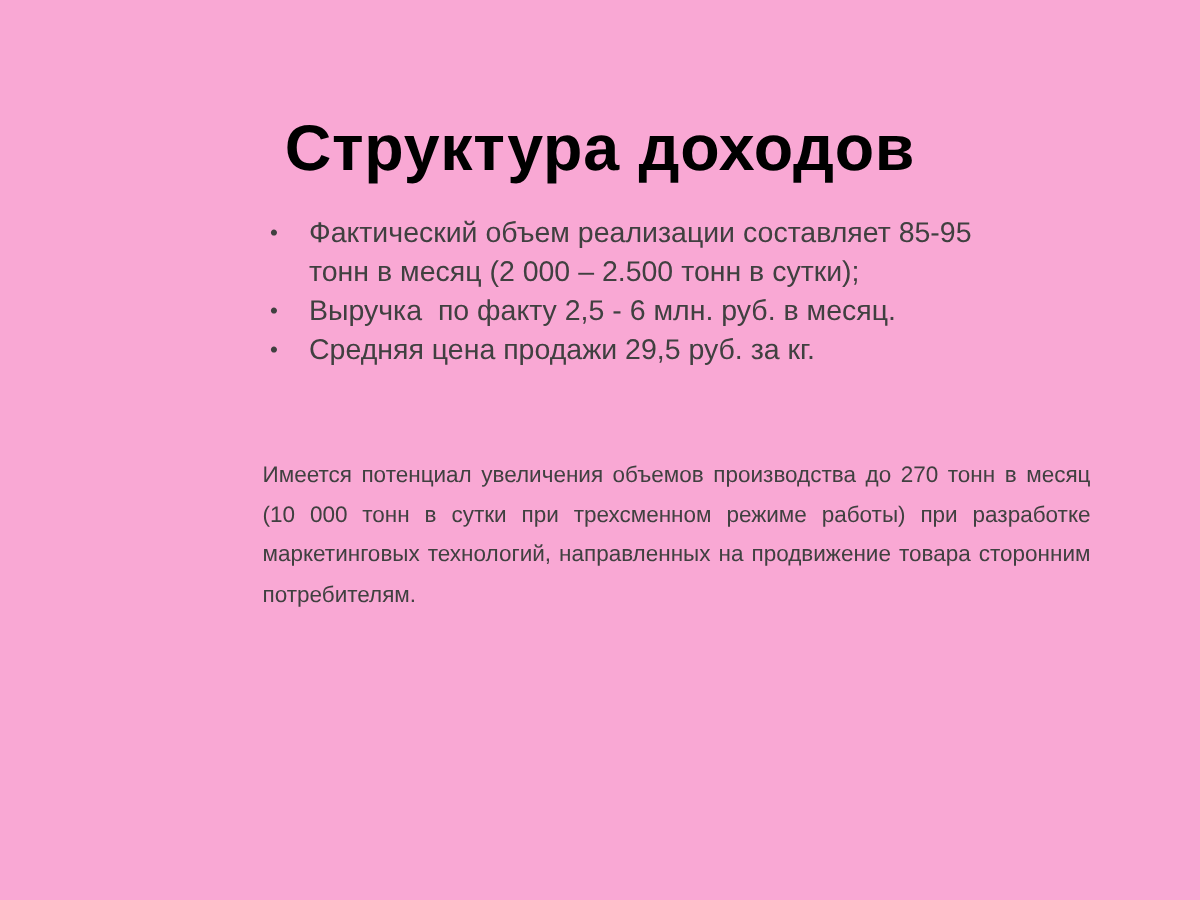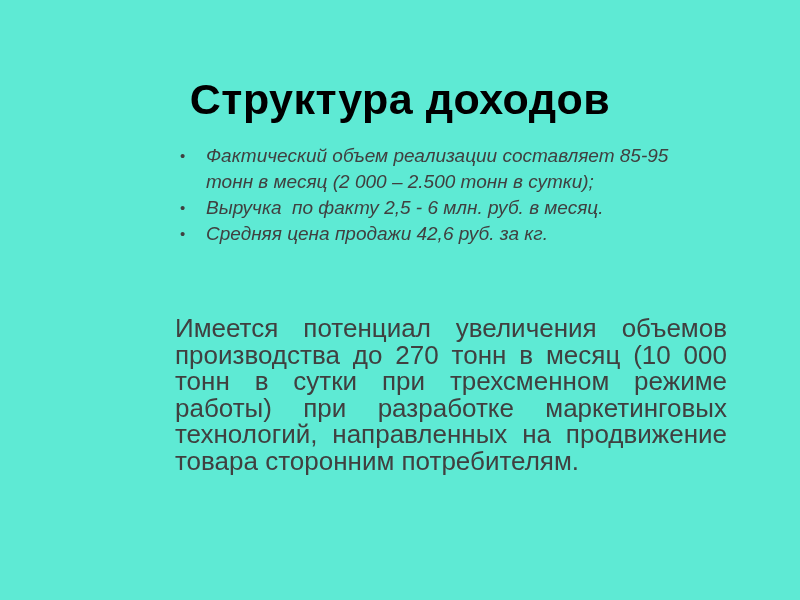--- a/index.html
+++ b/index.html
@@ -4,21 +4,21 @@
 <style>
   html, body {
     margin: 0;
     padding: 0;
     background: #ffffff;
   }
   .slide {
     position: relative;
     width: 800px;
     height: 600px;
-    background: #5eead4;
+    background: #f9a8d4;
     overflow: hidden;
     font-family: "Liberation Sans", sans-serif;
   }
   .slide-title {
     position: absolute;
     top: 44px;
     left: 0;
     width: 800px;
     text-align: center;
     font-size: 43px;
@@ -45,28 +45,27 @@
   }
   .bullet-marker {
     flex: 0 0 26px;
     font-size: 15px;
     line-height: 26px;
     color: #404040;
   }
   .bullet-text {
     flex: 1 1 auto;
     white-space: pre-wrap;
-    font-style: italic;
   }
   .body-paragraph {
     position: absolute;
     top: 289px;
     left: 175px;
     width: 552px;
-    font-size: 26px;
+    font-size: 15px;
     line-height: 26.5px;
     color: #404040;
     text-align: justify;
   }
 </style>
 </head>
 <body>
 
 <div class="slide">
 
@@ -76,19 +75,19 @@
     <li class="bullet-item">
       <span class="bullet-marker">•</span>
       <span class="bullet-text">Фактический объем реализации составляет 85-95 тонн в месяц (2 000 – 2.500 тонн в сутки);</span>
     </li>
     <li class="bullet-item">
       <span class="bullet-marker">•</span>
       <span class="bullet-text">Выручка  по факту 2,5 - 6 млн. руб. в месяц.</span>
     </li>
     <li class="bullet-item">
       <span class="bullet-marker">•</span>
-      <span class="bullet-text">Средняя цена продажи 42,6 руб. за кг.</span>
+      <span class="bullet-text">Средняя цена продажи 29,5 руб. за кг.</span>
     </li>
   </ul>
 
   <p class="body-paragraph">Имеется потенциал увеличения объемов производства до 270 тонн в месяц (10 000 тонн в сутки при трехсменном режиме работы) при разработке маркетинговых технологий, направленных на продвижение товара сторонним потребителям.</p>
 
 </div>
 
 </body></html>

